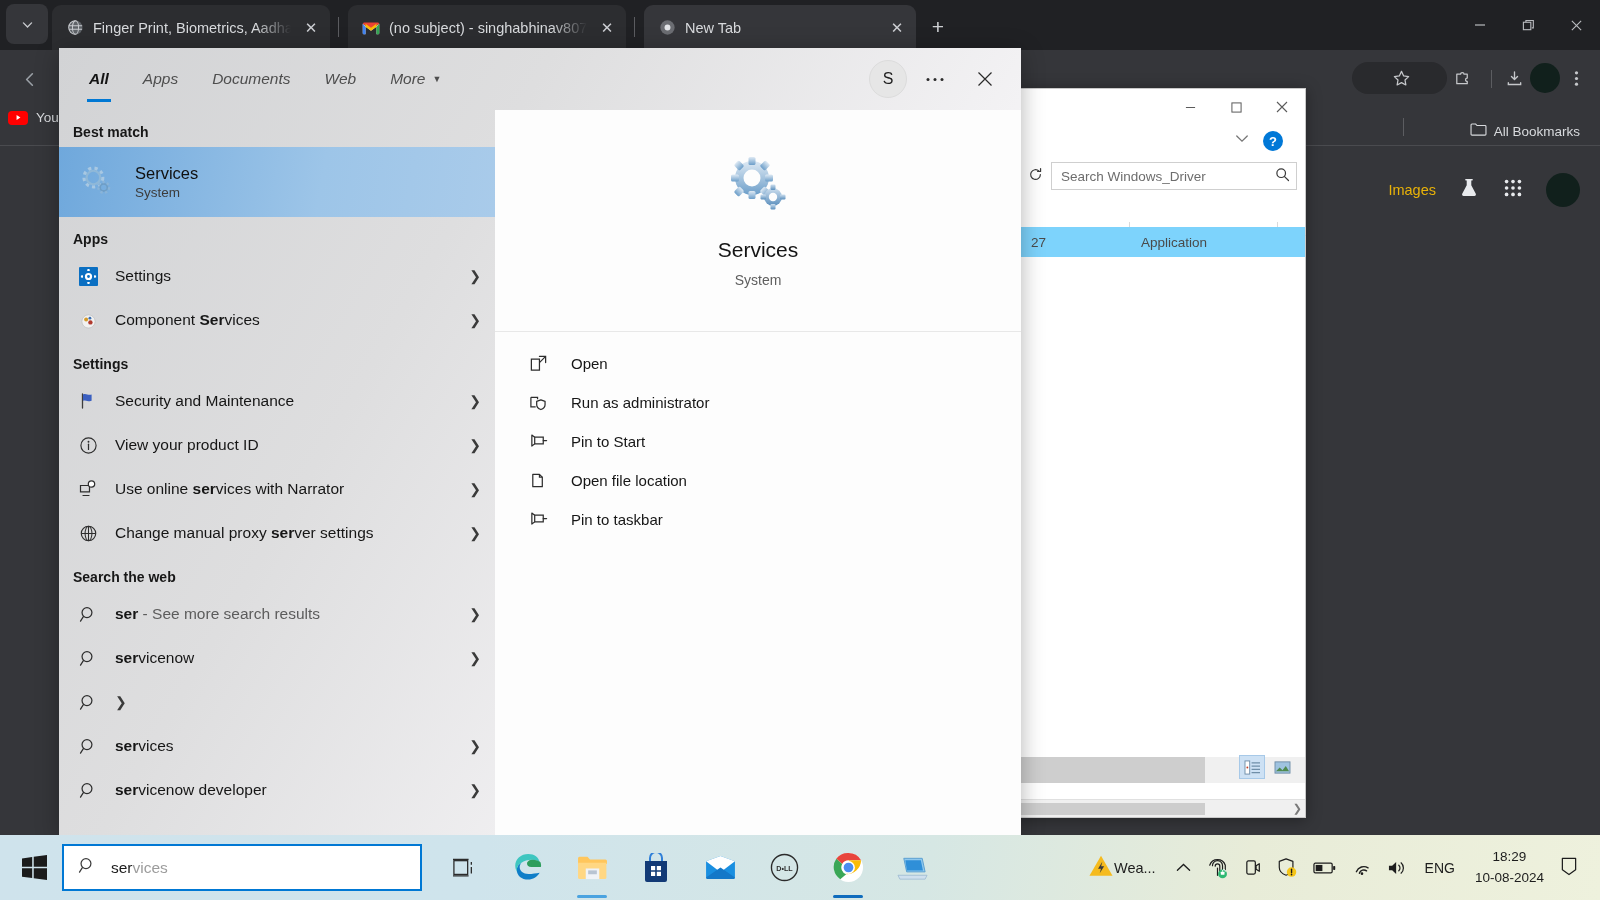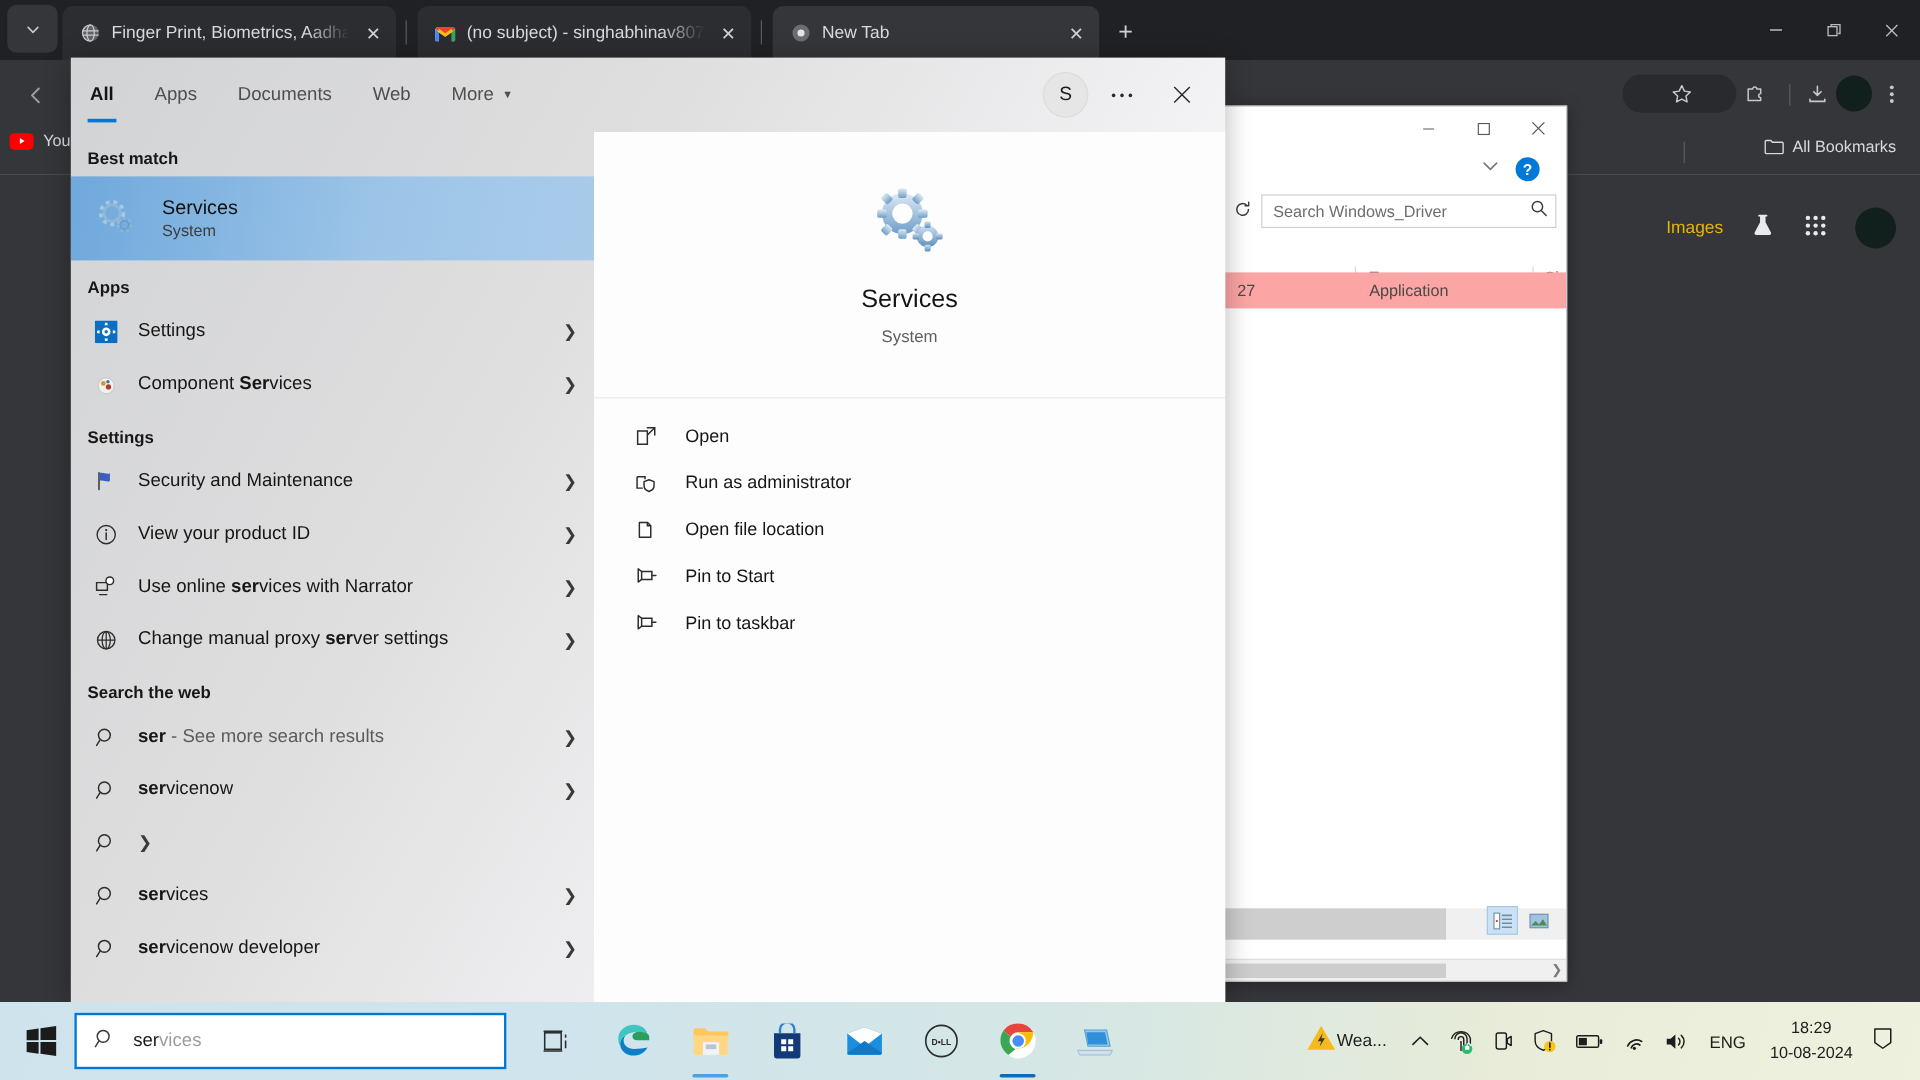--- a/index.html
+++ b/index.html
@@ -39,21 +39,21 @@
     display:flex; align-items:center; justify-content:center; font-size:18px; }
   .omnibox-pill { position:absolute; right:153px; top:12px; width:95px; height:32px;
     background:#292a2d; border-radius:16px; }
   .tb-icon { position:absolute; top:14px; width:28px; height:28px; color:#c6c8cb;
     display:flex; align-items:center; justify-content:center; }
   .tb-divider { position:absolute; top:20px; width:1px; height:18px; background:#5c5d61; }
   .tb-avatar { position:absolute; top:13px; width:30px; height:30px; border-radius:50%; background:#11201c; }
 
   .chrome-bookmarks { position:absolute; left:0; top:106px; width:1600px; height:40px; background:#35363a;
     border-bottom:1px solid #4a4b4f; }
-  .bm-item { position:absolute; top:9px; height:24px; display:flex; align-items:flex-start; gap:7px;
+  .bm-item { position:absolute; top:9px; height:24px; display:flex; align-items:flex-end; gap:7px;
     color:#d8dadd; font-size:13.5px; }
   .bm-divider { position:absolute; top:12px; width:1px; height:18px; background:#5c5d61; }
 
   .ntp-body { position:absolute; left:0; top:146px; width:1600px; height:689px; background:#35363a; }
   .ntp-topright { position:absolute; right:20px; top:27px; display:flex; align-items:center; gap:22px; }
   .ntp-link { color:#eab308; font-size:14.5px; }
   .ntp-avatar { width:34px; height:34px; border-radius:50%; background:#11201c; }
   .customize-btn { position:absolute; right:22px; bottom:18px; height:38px; border-radius:19px;
     background:#464a52; display:flex; align-items:center; gap:10px; padding:0 20px 0 16px;
     color:#e8eaed; font-size:14.5px; }
@@ -72,41 +72,41 @@
   .exp-addressrow { position:absolute; left:0; top:68px; width:100%; height:38px; background:#fff;
     display:flex; align-items:center; }
   .exp-refresh { width:32px; text-align:center; color:#3a3a3a; font-size:15px; }
   .exp-searchbox { position:absolute; left:32px; top:5px; width:246px; height:28px;
     border:1px solid #cfcfcf; display:flex; align-items:center; padding:0 6px 0 9px; }
   .exp-searchbox span.ph { color:#6d6d6d; font-size:13.5px; flex:1; }
   .exp-colhdr { position:absolute; left:0; top:110px; width:100%; height:28px; background:#fff;
     border-bottom:1px solid #e3e3e3;margin-top:20px; }
   .exp-col { position:absolute; top:5px; color:#4a6a8a; font-size:13.5px; }
   .exp-colsep { position:absolute; top:3px; width:1px; height:22px; background:#dadada; }
-  .exp-row { position:absolute; left:0; top:138px; width:100%; height:30px; background:#fca5a5;
+  .exp-row { position:absolute; left:0; top:138px; width:100%; height:30px; background:#7dd3fc;
     display:flex; align-items:center; }
   .exp-rowtxt { position:absolute; color:#4a4a4a; font-size:13.5px; }
   .exp-statusbar { position:absolute; left:0; bottom:34px; width:100%; height:26px; background:#f0f0f0; }
   .exp-statusbar .fill { position:absolute; left:0; top:0; width:186px; height:26px; background:#cecece; }
   .exp-viewbtns { position:absolute; right:10px; bottom:4px; display:flex; gap:4px; }
   .exp-viewbtn { width:26px; height:24px; border:1px solid #a7c9e8; background:#cde1f4;
     display:flex; align-items:center; justify-content:center; }
   .exp-viewbtn.alt { border-color:transparent; background:transparent; }
   .exp-hscroll { position:absolute; left:0; bottom:0; width:100%; height:18px; background:#f0f0f0;
     border-top:1px solid #e0e0e0; display:flex; align-items:center; }
   .exp-hscroll .thumb { position:absolute; left:2px; top:3px; width:184px; height:12px; background:#cdcdcd; }
   .exp-hscroll .arrow { position:absolute; right:3px; color:#7a7a7a; font-size:11px; }
 
   
   .search-panel { position:absolute; left:59px; top:48px; width:962px; height:787px;
     background:linear-gradient(120deg,#d2d3d5 0%, #dededf 35%, #f3f2f4 70%, #fbf7fa 100%);
     box-shadow:0 4px 22px rgba(0,0,0,.30); }
   .sp-header { position:absolute; left:0; top:0; width:100%; height:62px;
     display:flex; align-items:center; }
-  .sp-tabs { display:flex; align-items:flex-end; height:62px; gap:2px; }
+  .sp-tabs { display:flex; align-items:flex-end; height:62px; padding-left:14px; gap:2px;font-style:italic; }
   .sp-tab { position:relative; height:62px; display:flex; align-items:center; padding:0 16px;
     font-size:15.5px; color:#4e4e4e; }
   .sp-tab.active { color:#141414; font-weight:bold; }
   .sp-tab.active::after { content:""; position:absolute; left:14px; right:14px; bottom:8px;
     height:3px; background:#0078d4; }
   .sp-tab .caret { margin-left:7px; font-size:9px; color:#4e4e4e; }
   .sp-header-right { position:absolute; right:14px; top:0; height:62px; display:flex; align-items:center; gap:6px; }
   .sp-avatar { width:38px; height:38px; border-radius:50%; background:#e6e6e6; border:1px solid #dcdcdc;
     display:flex; align-items:center; justify-content:center; font-size:16px; color:#1d1d1d; }
   .sp-hdr-btn { width:44px; height:44px; display:flex; align-items:center; justify-content:center;
@@ -659,44 +659,44 @@
               <svg width="19" height="19" viewBox="0 0 20 20">
                   <path d="M2 4.5h7v2.2M2 4.5v10h5" stroke="#2d2d2d" stroke-width="1.3" fill="none"></path>
                   <path d="M12.5 7.2l4.4 1.6v3.6c0 2.4-2 4.2-4.4 5-2.4-.8-4.4-2.6-4.4-5V8.8z" stroke="#2d2d2d" stroke-width="1.3" fill="none" stroke-linejoin="round"></path>
                 </svg>
             </span>
             <span class="label">Run as administrator</span>
           </div>
           <div class="pv-action">
             <span class="ico">
               <svg width="19" height="19" viewBox="0 0 20 20">
+                  <path d="M6 5.5h9v7H6z" stroke="#2d2d2d" stroke-width="1.3" fill="none"></path>
+                  <path d="M6 5.5L3 3.2v11.6L6 12.5" stroke="#2d2d2d" stroke-width="1.3" fill="none" stroke-linejoin="round"></path>
+                  <path d="M15 9h3.5" stroke="#2d2d2d" stroke-width="1.3" stroke-linecap="round"></path>
+                </svg>
+            </span>
+            <span class="label">Pin to Start</span>
+          </div>
+          <div class="pv-action">
+            <span class="ico">
+              <svg width="19" height="19" viewBox="0 0 20 20">
                   <path d="M4 3.5h7l3 3v10H4z" stroke="#2d2d2d" stroke-width="1.3" fill="none" stroke-linejoin="round"></path>
                   <path d="M11 3.5v3h3" stroke="#2d2d2d" stroke-width="1.3" fill="none"></path>
                 </svg>
             </span>
             <span class="label">Open file location</span>
           </div>
           <div class="pv-action">
             <span class="ico">
               <svg width="19" height="19" viewBox="0 0 20 20">
                   <path d="M6 5.5h9v7H6z" stroke="#2d2d2d" stroke-width="1.3" fill="none"></path>
                   <path d="M6 5.5L3 3.2v11.6L6 12.5" stroke="#2d2d2d" stroke-width="1.3" fill="none" stroke-linejoin="round"></path>
                   <path d="M15 9h3.5" stroke="#2d2d2d" stroke-width="1.3" stroke-linecap="round"></path>
                 </svg>
             </span>
-            <span class="label">Pin to Start</span>
-          </div>
-          <div class="pv-action">
-            <span class="ico">
-              <svg width="19" height="19" viewBox="0 0 20 20">
-                  <path d="M6 5.5h9v7H6z" stroke="#2d2d2d" stroke-width="1.3" fill="none"></path>
-                  <path d="M6 5.5L3 3.2v11.6L6 12.5" stroke="#2d2d2d" stroke-width="1.3" fill="none" stroke-linejoin="round"></path>
-                  <path d="M15 9h3.5" stroke="#2d2d2d" stroke-width="1.3" stroke-linecap="round"></path>
-                </svg>
-            </span>
             <span class="label">Pin to taskbar</span>
           </div>
         </div>
       </div>
     </div>
   </div>
 
   <div class="taskbar">
     <div class="tb-start">
       <svg width="25" height="25" viewBox="0 0 26 26">

